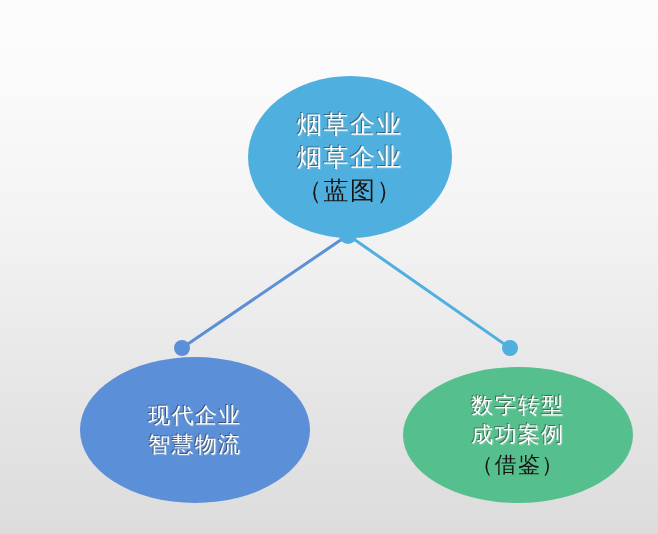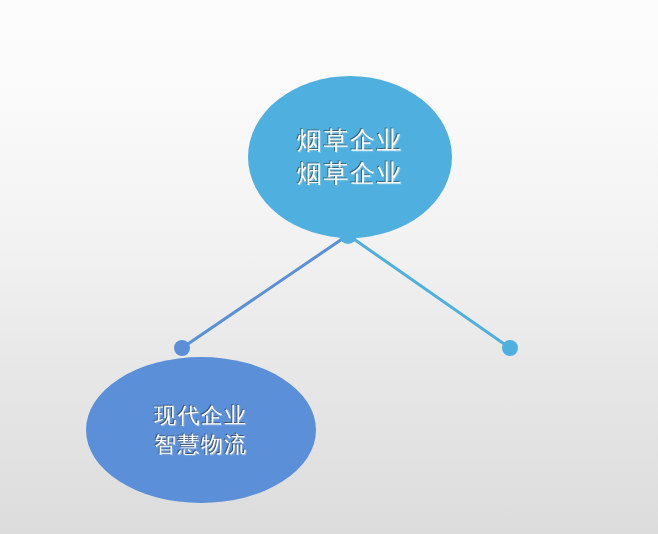--- a/index.html
+++ b/index.html
@@ -54,21 +54,21 @@
     height: 162px;
     background: #4fb0df;
   }
   #node-root .node-line {
     font-size: 25px;
     line-height: 1.32;
   }
 
   
   #node-left {
-    left: 86px;
+    left: 80px;
     top: 357px;
     width: 230px;
     height: 146px;
     background: #5b8fd8;
   }
   #node-left .node-line {
     font-size: 22px;
     line-height: 1.34;
   }
 
@@ -103,21 +103,27 @@
     <line x1="348" y1="235" x2="182" y2="348" stroke="#5b8fd8" stroke-width="3" stroke-linecap="round"></line>
     <line x1="348" y1="235" x2="510" y2="348" stroke="#4fb0df" stroke-width="3" stroke-linecap="round"></line>
     <circle cx="348" cy="235" r="9" fill="#4fb0df"></circle>
     <circle cx="182" cy="348" r="8" fill="#5b8fd8"></circle>
     <circle cx="510" cy="348" r="8" fill="#4fb0df"></circle>
   </svg>
 
   <div class="node" id="node-root">
     <span class="node-line text-white">烟草企业</span>
     <span class="node-line text-white">烟草企业</span>
+    <span class="node-line text-dark">（蓝图）</span>
   </div>
 
   <div class="node" id="node-left">
     <span class="node-line text-white">现代企业</span>
     <span class="node-line text-white">智慧物流</span>
   </div>
 
+  <div class="node" id="node-right">
+    <span class="node-line text-white">数字转型</span>
+    <span class="node-line text-white">成功案例</span>
+    <span class="node-line text-dark">（借鉴）</span>
+  </div>
 
 </div>
 
 </body></html>

